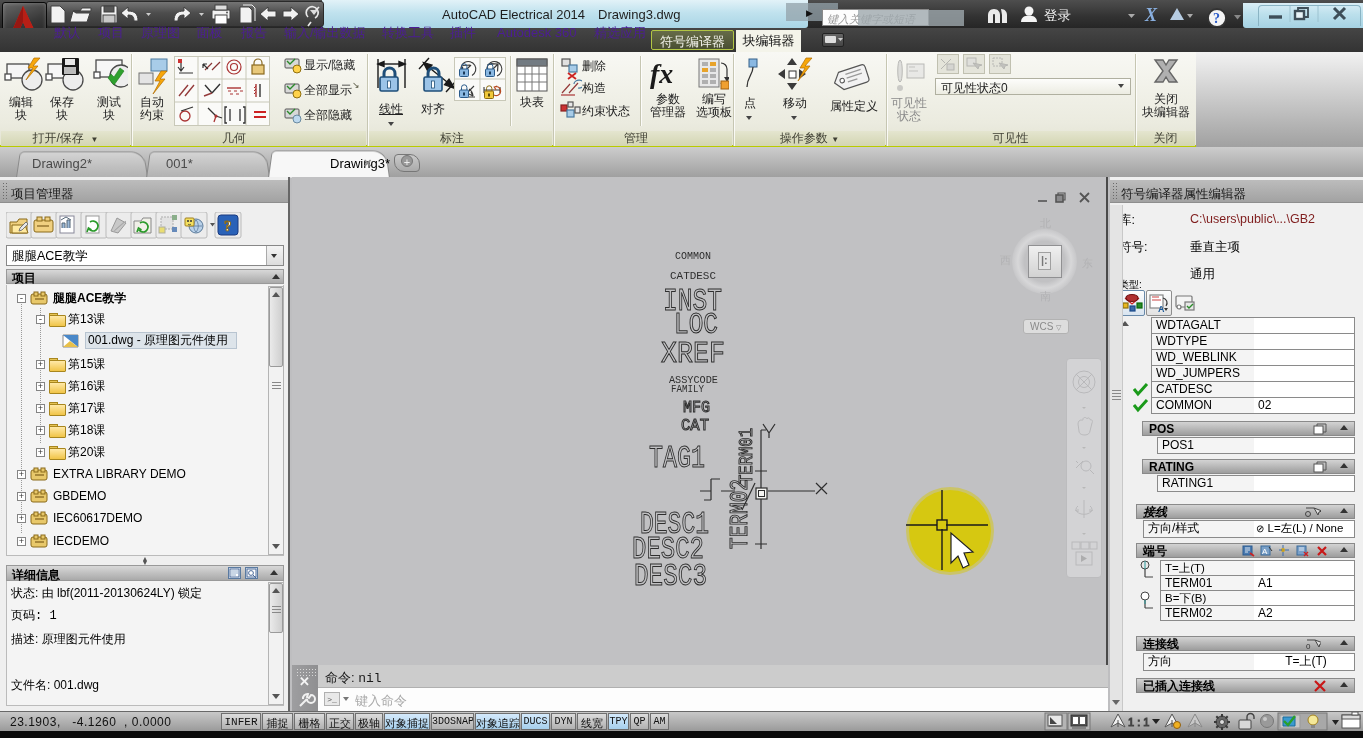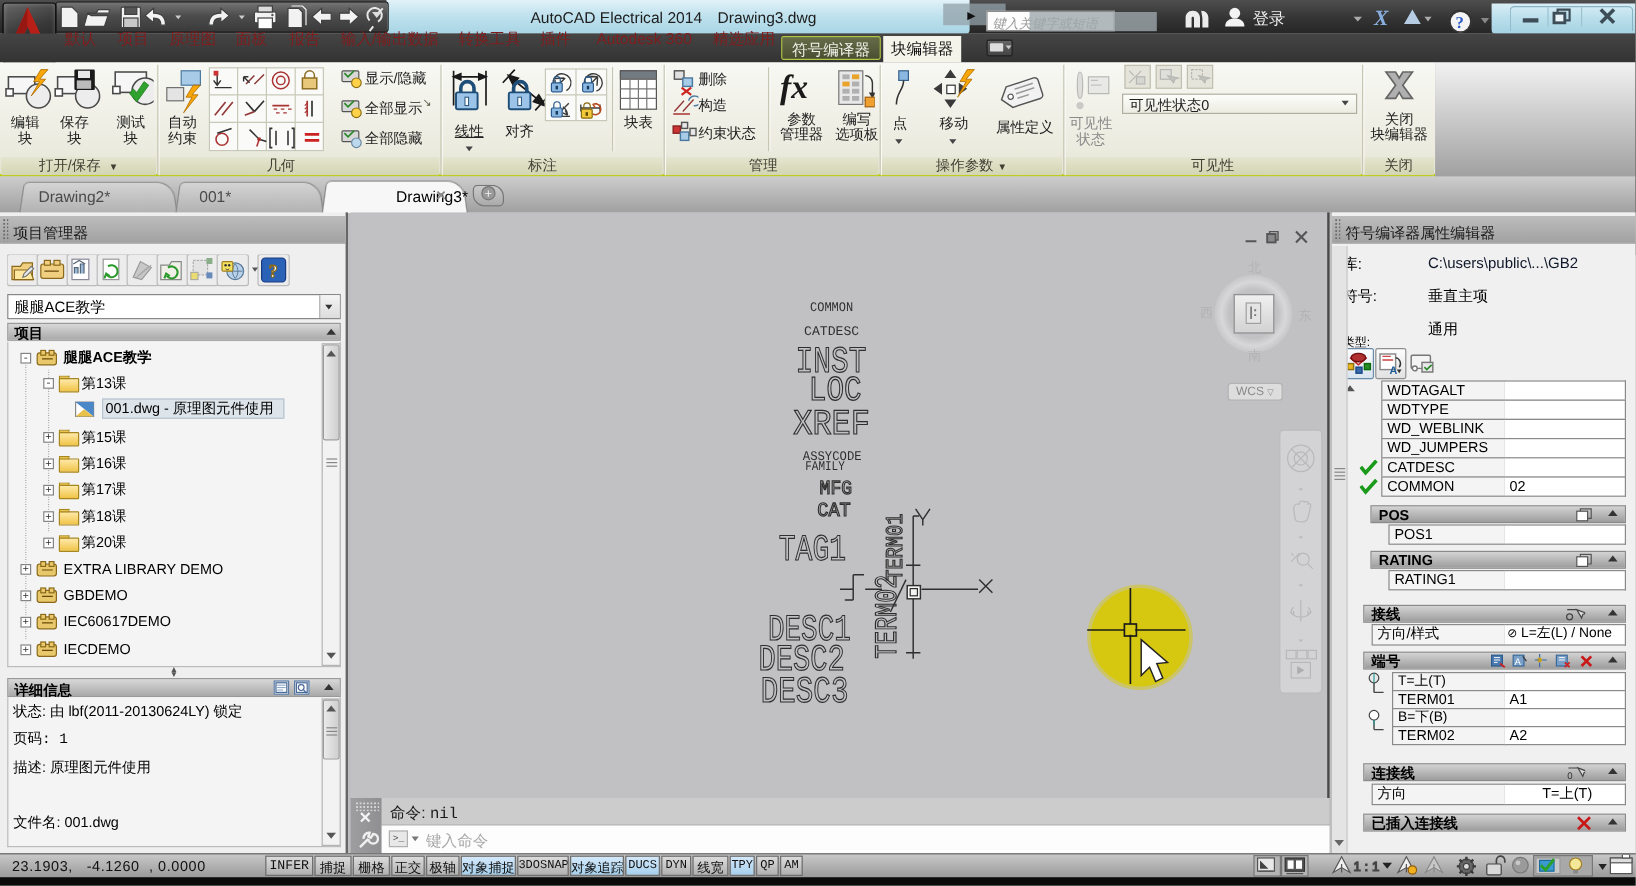--- a/index.html
+++ b/index.html
@@ -1,18 +1,18 @@
 <!DOCTYPE html>
 <html><head><meta charset="utf-8"><style>
 *{margin:0;padding:0;box-sizing:border-box;}
 html,body{width:1363px;height:738px;overflow:hidden;}
 body{font-family:"Liberation Sans",sans-serif;position:relative;background:#000;}
 #root{position:absolute;left:0;top:0;width:1363px;height:738px;background:#BEBEC0;overflow:hidden;}
 .abs{position:absolute;}
-.rtab{position:absolute;top:20px;height:24px;color:#7f1d1d;font-size:13px;line-height:25px;text-align:center;white-space:nowrap;}
+.rtab{position:absolute;top:20px;height:24px;color:#4c1d95;font-size:13px;line-height:25px;text-align:center;white-space:nowrap;}
 .panel-label{position:absolute;top:79px;height:15px;background:linear-gradient(#e4e5cf,#d3d5b2);color:#3f3f33;font-size:12px;text-align:center;line-height:15px;}
 .psep{position:absolute;top:2px;width:1px;height:92px;background:#c6c6b2;box-shadow:1px 0 0 rgba(255,255,255,.8);}
 .rlbl{position:absolute;color:#222;font-size:12px;text-align:center;line-height:13px;white-space:nowrap;}
 .dcaret{position:absolute;width:0;height:0;border-left:3.5px solid transparent;border-right:3.5px solid transparent;border-top:4px solid #444;}
 .launcher{position:absolute;top:81px;width:9px;height:9px;color:#55553f;font-size:9px;line-height:9px;}
 .sbtn{position:absolute;top:2px;height:17px;background:linear-gradient(#dcdcdc,#b0b0b0);border:1px solid #6f6f6f;color:#111;font-size:11px;text-align:center;padding-top:2px;overflow:hidden;white-space:nowrap;}
 .sbtn.on{background:linear-gradient(#d4e9fb,#a6cfec);}
 .treetxt{position:absolute;font-size:12px;color:#000;white-space:nowrap;line-height:14px;}
 .fold{position:absolute;width:16px;height:12px;}
 .fold:before{content:"";position:absolute;left:0;top:0;width:7px;height:3px;background:#e6c455;border:1px solid #a8861e;border-bottom:none;border-radius:1px 0 0 0;}
@@ -671,21 +671,21 @@
 <div class="abs" style="left:325px;top:669px;font-size:13px;color:#1a1a1a;">命令: <span style="font-family:'Liberation Mono',monospace;font-size:13px;">nil</span></div>
 <div class="abs" style="left:318px;top:688px;width:790px;height:23px;background:#fdfdfd;"></div>
 <div class="abs" style="left:324px;top:692px;width:16px;height:14px;background:#e8e8e8;border:1px solid #b0b0b0;font-size:8px;color:#555;text-align:center;line-height:13px;font-family:'Liberation Mono',monospace;">&gt;_</div>
 <div class="dcaret" style="left:343px;top:697px;border-top-color:#777;"></div>
 <div class="abs" style="left:355px;top:692px;font-size:13px;color:#aaa;">键入命令</div>
 <div class="abs" id="rightpanel" style="left:1110px;top:177px;width:253px;height:534px;background:#f0f0f0;"></div>
 <div class="abs" style="left:1110px;top:180px;width:253px;height:23px;background:linear-gradient(#bcbcbc,#a2a2a2);border-bottom:1px solid #8e8e8e;"></div>
 <div class="abs" style="left:1112px;top:182px;width:5px;height:19px;background-image:radial-gradient(#6a6a6a 35%,transparent 40%);background-size:3px 3px;"></div>
 <div class="abs" style="left:1121px;top:186px;font-size:12.5px;color:#1a1a1a;">符号编译器属性编辑器</div>
 <div class="abs" style="left:1119px;top:212px;font-size:12.5px;color:#000;">库:</div>
-<div class="abs" style="left:1190px;top:212px;font-size:12.5px;color:#0f172a;">C:\users\public\...\GB2</div>
+<div class="abs" style="left:1190px;top:212px;font-size:12.5px;color:#7f1d1d;">C:\users\public\...\GB2</div>
 <div class="abs" style="left:1119px;top:239px;font-size:12.5px;color:#000;">符号:</div>
 <div class="abs" style="left:1190px;top:239px;font-size:12.5px;color:#000;">垂直主项</div>
 <div class="abs" style="left:1119px;top:278px;font-size:10px;color:#000;">类型:</div>
 <div class="abs" style="left:1190px;top:266px;font-size:12.5px;color:#000;">通用</div>
 
 <div class="icbtn" style="left:1119px;top:290px;border-color:#6a8aaa;background:linear-gradient(#fdfdfd,#d8e4f0);"></div>
 <div class="icbtn" style="left:1146px;top:290px;"></div>
 <div class="abs" style="left:1173px;top:290px;width:26px;height:26px;"></div>
 <svg class="abs" style="left:1119px;top:290px;" width="82" height="26" viewBox="0 0 82 26">
   <g stroke-width="1.2" fill="none">
@@ -739,21 +739,21 @@
 
 <div class="phdr" style="top:459px;">RATING</div>
 <svg class="abs" style="left:1313px;top:461px;" width="14" height="12" viewBox="0 0 14 12">
       <rect x="1" y="3" width="9" height="8" fill="#fff" stroke="#555"></rect>
       <path d="M4 3 v-2 h9 v8 h-3" stroke="#555" fill="none"></path>
     </svg>
 <div class="upar" style="left:1340px;top:463px;"></div>
 <div class="rgrid-name" style="left:1157px;top:475px;width:98px;height:17px;">RATING1</div>
 <div class="rgrid-val" style="left:1254px;top:475px;width:101px;height:17px;"></div>
 
-<div class="phdr" style="left:1136px;width:219px;top:504px;">接线</div>
+<div class="phdr" style="left:1136px;width:219px;top:504px;font-style:italic;">接线</div>
 <svg class="abs" style="left:1305px;top:506px;" width="16" height="12" viewBox="0 0 16 12">
       <path d="M1 2 h8 m0 0 l4 7 1 -3 3 -1 z" fill="#ddd" stroke="#444"></path>
       <circle cx="3" cy="8" r="2.5" fill="none" stroke="#444"></circle>
     </svg>
 <div class="upar" style="left:1340px;top:508px;"></div>
 <div class="rgrid-name" style="left:1143px;top:520px;width:112px;height:18px;">方向/样式</div>
 <div class="rgrid-val" style="left:1254px;top:520px;width:101px;height:18px;font-size:11.5px;white-space:nowrap;padding-left:2px;"><span style="font-size:10px;">⊘</span> L=左(L) / None</div>
 
 <div class="phdr" style="left:1136px;width:219px;top:543px;">端号</div>
 <svg class="abs" style="left:1242px;top:544px;" width="90" height="13" viewBox="0 0 90 13">

